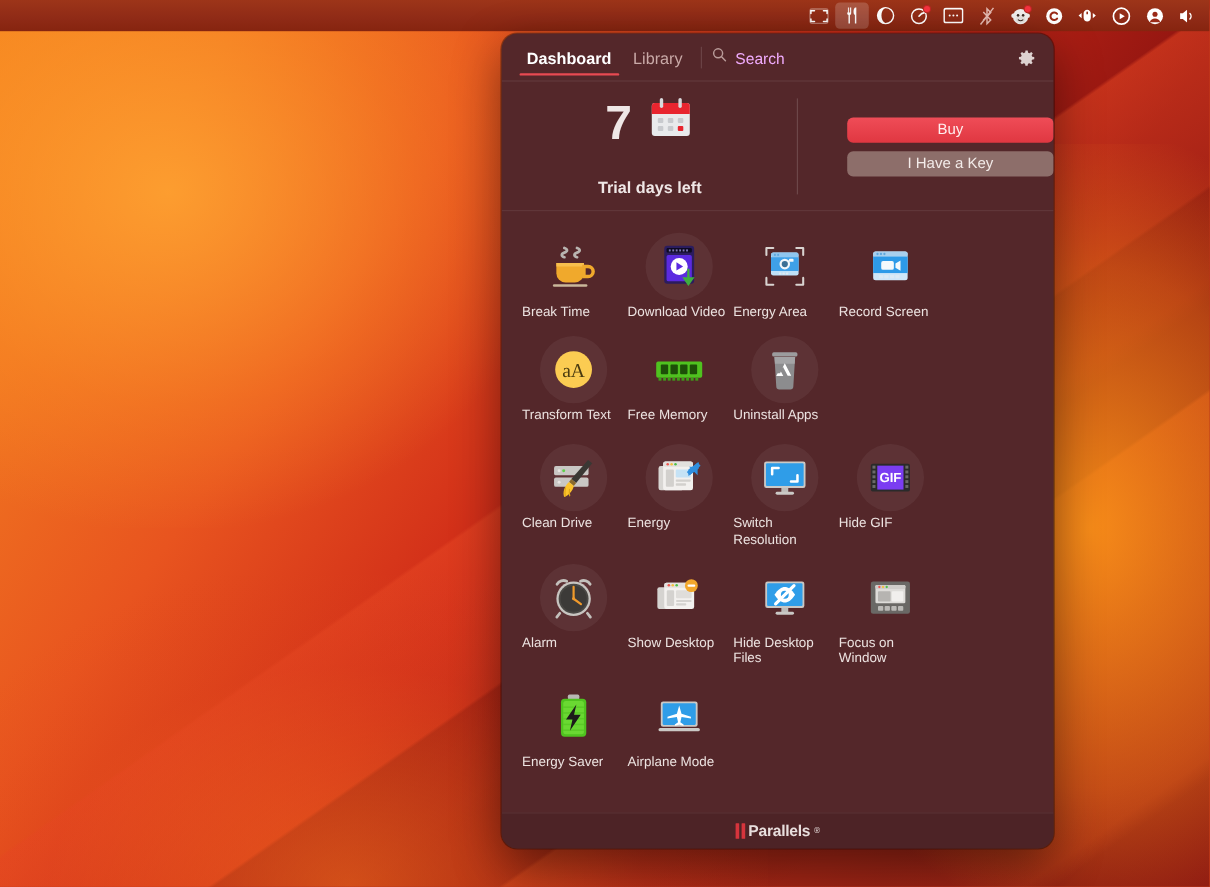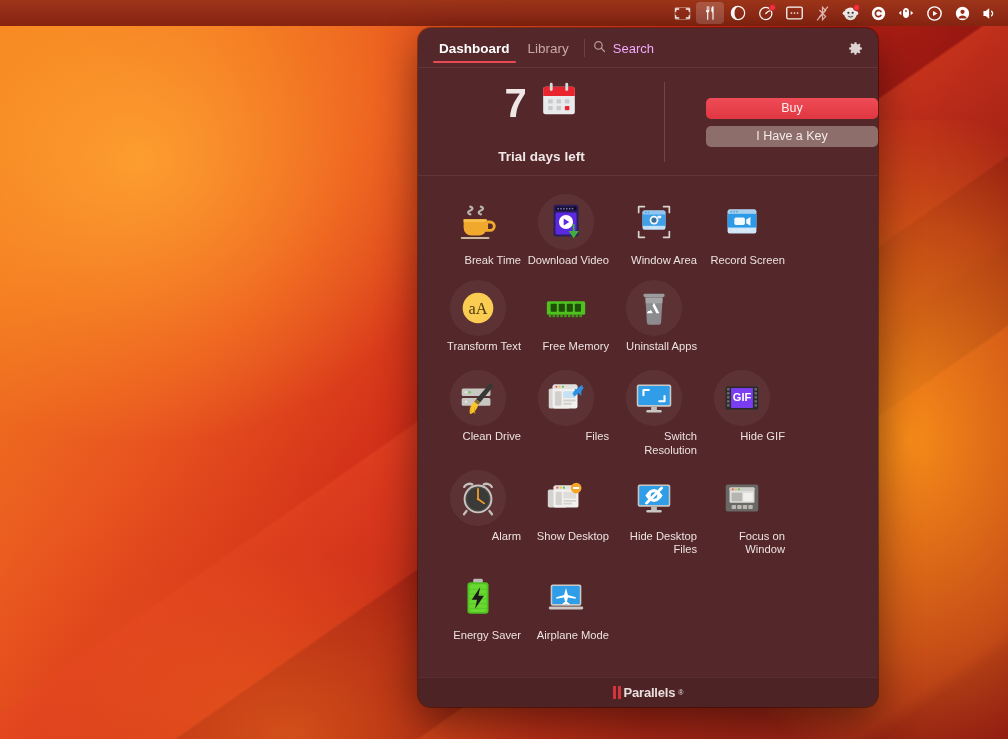--- a/index.html
+++ b/index.html
@@ -149,21 +149,21 @@
   .tile {
     width:88px; display:flex; flex-direction:column; align-items:center;
     padding-top:4px; padding-bottom:8px; cursor:default;
   }
   .tile-ico {
     width:56px; height:56px; display:flex; align-items:center; justify-content:center;
     position:relative; margin-bottom:4px;
   }
   .tile-ico.circ { border-radius:50%; background:rgba(255,255,255,0.055); }
   .tile-lbl {
-    font-size:11.2px; color:#ece2e0; text-align:right; line-height:1.24; width:86px;
+    font-size:11.2px; color:#ece2e0; text-align:left; line-height:1.24; width:86px;
   }
 
   
   #panel-footer {
     flex:0 0 30px; display:flex; align-items:center; justify-content:center;
     background:#4d2326; position:relative;
   }
   #panel-footer::before {
     content:""; position:absolute; left:0; right:0; top:0; height:1px;
     background:rgba(255,255,255,0.06);
@@ -379,21 +379,21 @@
               <circle cx="24" cy="22" r="4.6" fill="#f2f6f9"></circle>
               <circle cx="24" cy="22" r="2.7" fill="#3a6f95"></circle>
               <rect x="27.6" y="17.4" width="4" height="2.6" rx="0.8" fill="#f2f6f9"></rect>
               <g fill="#dfeaf2">
                 <rect x="19" y="29.4" width="2" height="1.6" rx="0.4"></rect>
                 <rect x="22" y="29.4" width="2" height="1.6" rx="0.4"></rect>
                 <rect x="25" y="29.4" width="2" height="1.6" rx="0.4"></rect>
               </g>
             </svg>
           </div>
-          <div class="tile-lbl">Window Area</div>
+          <div class="tile-lbl">Energy Area</div>
         </div>
         <div class="tile">
           <div class="tile-ico">
             <svg width="46" height="46" viewBox="0 0 48 48">
               <rect x="9" y="11" width="30" height="25" rx="2.2" fill="#cfe6f8"></rect>
               <rect x="9" y="11" width="30" height="4.4" rx="2.2" fill="#a8cfee"></rect>
               <circle cx="12.8" cy="13.2" r="1" fill="#5fa7dd"></circle>
               <circle cx="15.8" cy="13.2" r="1" fill="#5fa7dd"></circle>
               <circle cx="18.8" cy="13.2" r="1" fill="#5fa7dd"></circle>
               <rect x="9" y="15.4" width="30" height="14.4" fill="#2d9ae8"></rect>
@@ -486,21 +486,21 @@
               <circle cx="20.8" cy="12.3" r="1.1" fill="#4fc04a"></circle>
               <rect x="12.4" y="17" width="7" height="15" rx="1" fill="#d2d0cd"></rect>
               <rect x="21" y="17" width="13" height="7" rx="1" fill="#c5e2f5"></rect>
               <rect x="21" y="25.6" width="13" height="2" rx="0.8" fill="#d2d0cd"></rect>
               <rect x="21" y="29" width="9" height="2" rx="0.8" fill="#d2d0cd"></rect>
               <path d="M30 19l9-6.6V18l-9 6.6z" fill="#2f8fe0" transform="translate(2,-2)"></path>
               <path d="M32.6 14.6h7.4v7.4z" fill="#2f8fe0"></path>
               <path d="M40 10.8l-9.4 8.4 2.6 2.8 9.4-8.4z" fill="#2f8fe0"></path>
             </svg>
           </div>
-          <div class="tile-lbl">Files</div>
+          <div class="tile-lbl">Energy</div>
         </div>
         <div class="tile">
           <div class="tile-ico circ">
             <svg width="46" height="46" viewBox="0 0 48 48">
               <rect x="6" y="10" width="36" height="23" rx="2" fill="#cbc9c6"></rect>
               <rect x="7.6" y="11.6" width="32.8" height="19.8" rx="1" fill="#2f9de8"></rect>
               <path d="M13 15.6h5.6M13 15.6v5.4" stroke="#fff" stroke-width="2.2" stroke-linecap="round"></path>
               <path d="M35 27.4h-5.6M35 27.4V22" stroke="#fff" stroke-width="2.2" stroke-linecap="round"></path>
               <path d="M21 33h6v4h-6z" fill="#bfbdba"></path>
               <rect x="16" y="36.4" width="16" height="2.6" rx="1.3" fill="#cbc9c6"></rect>

